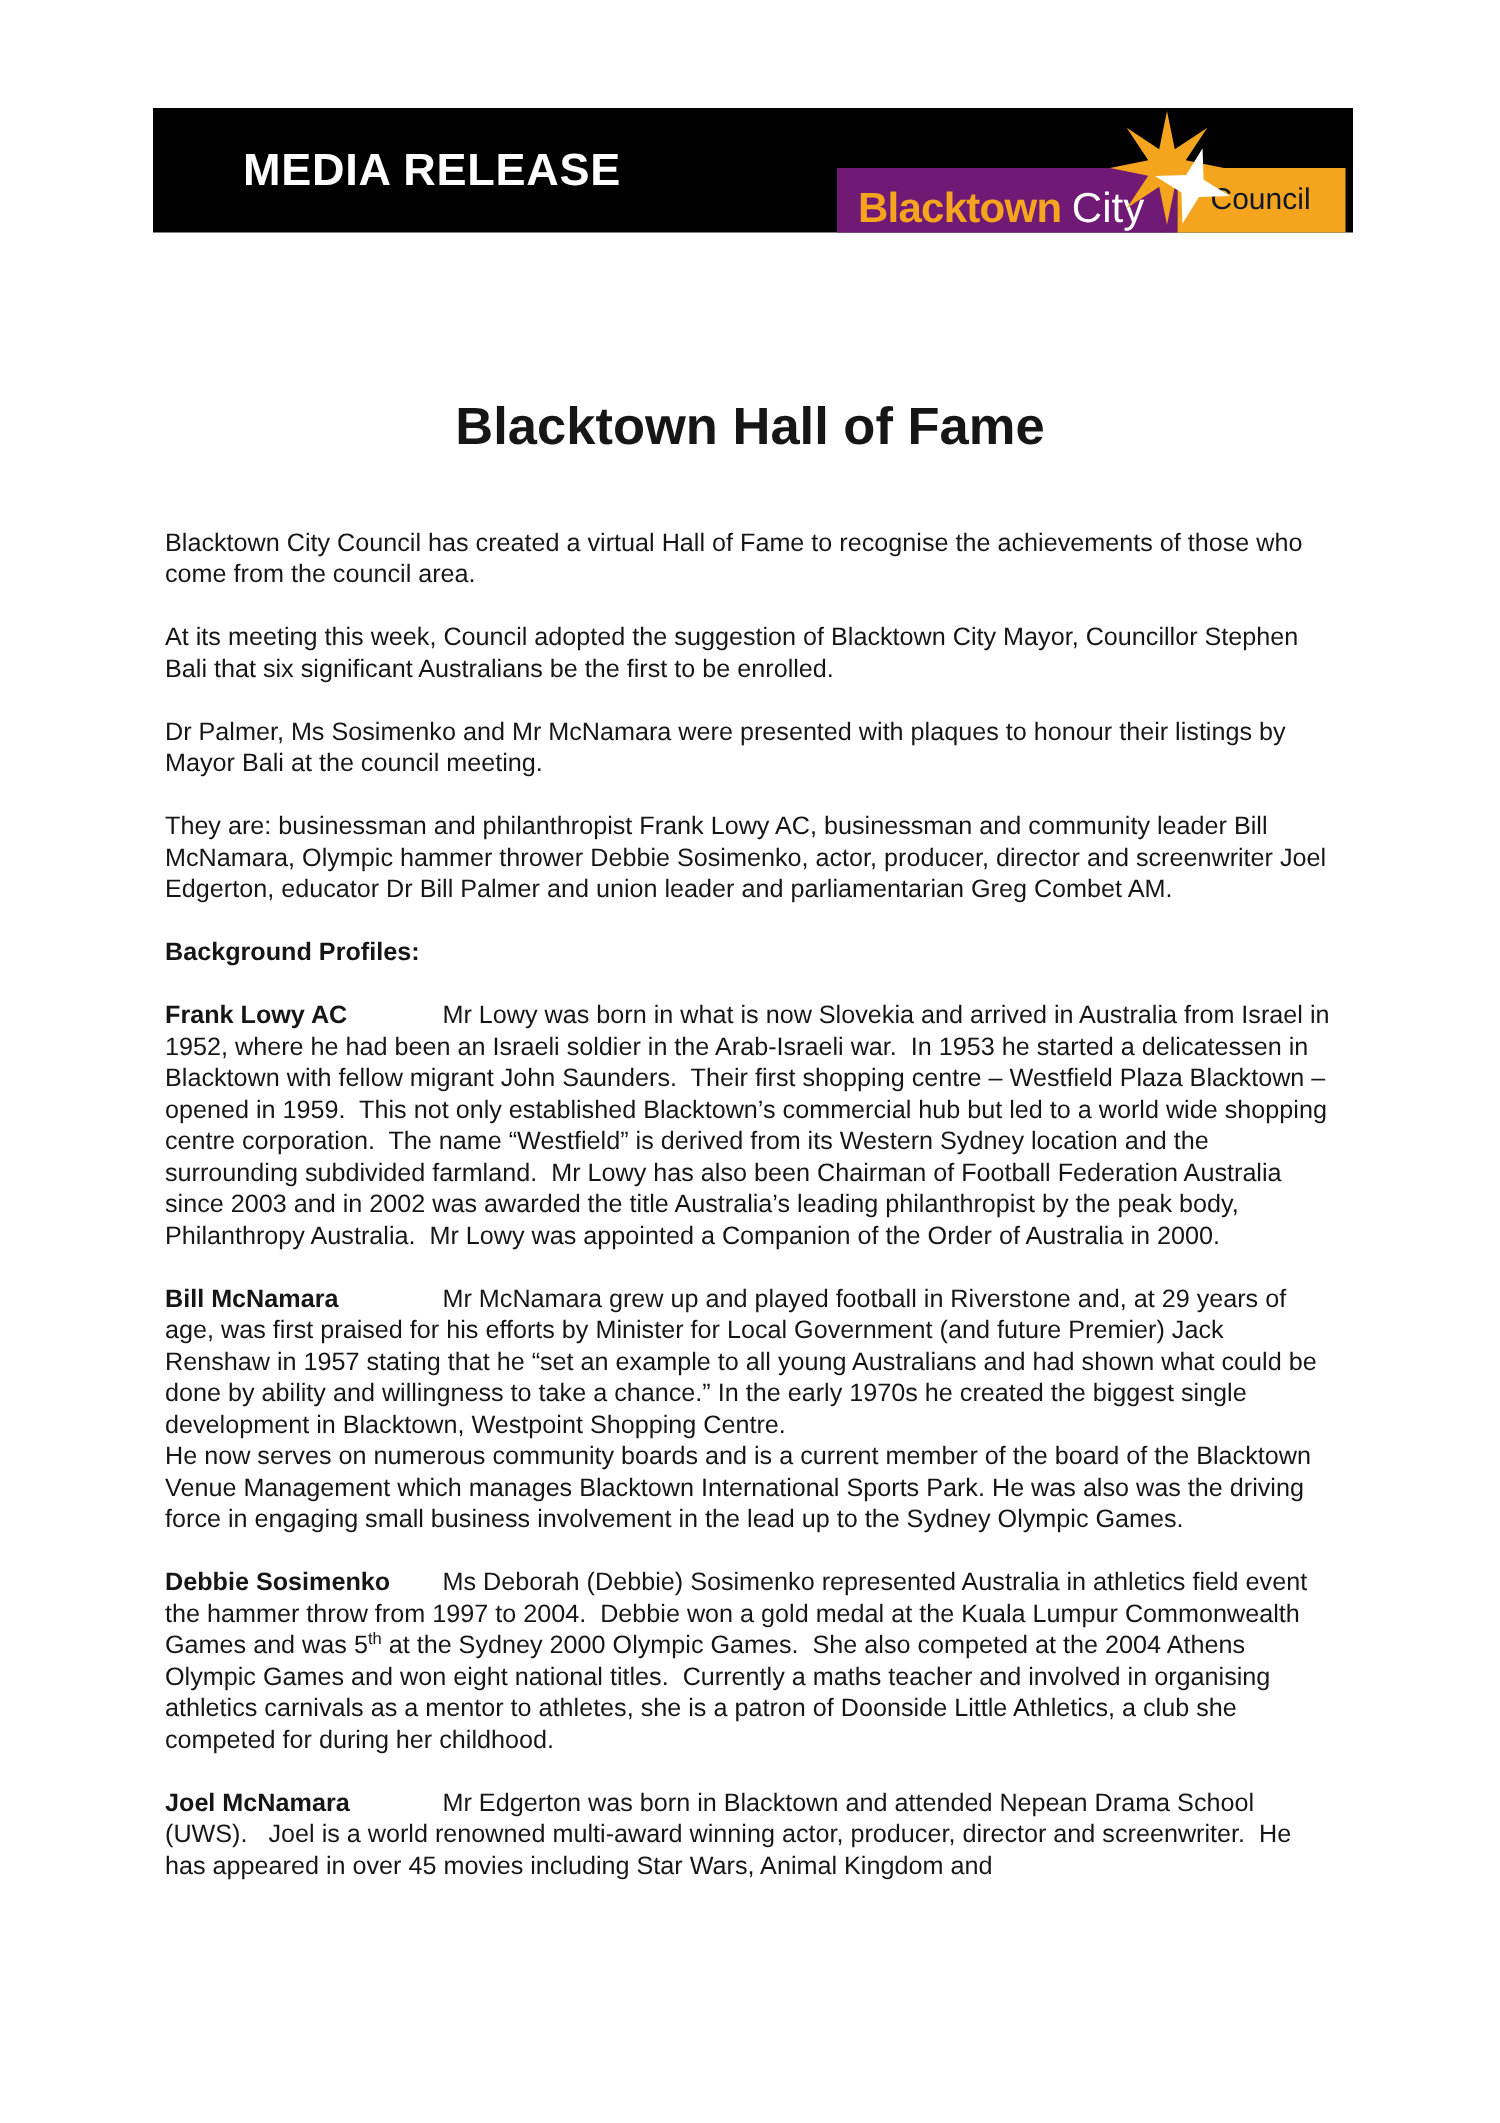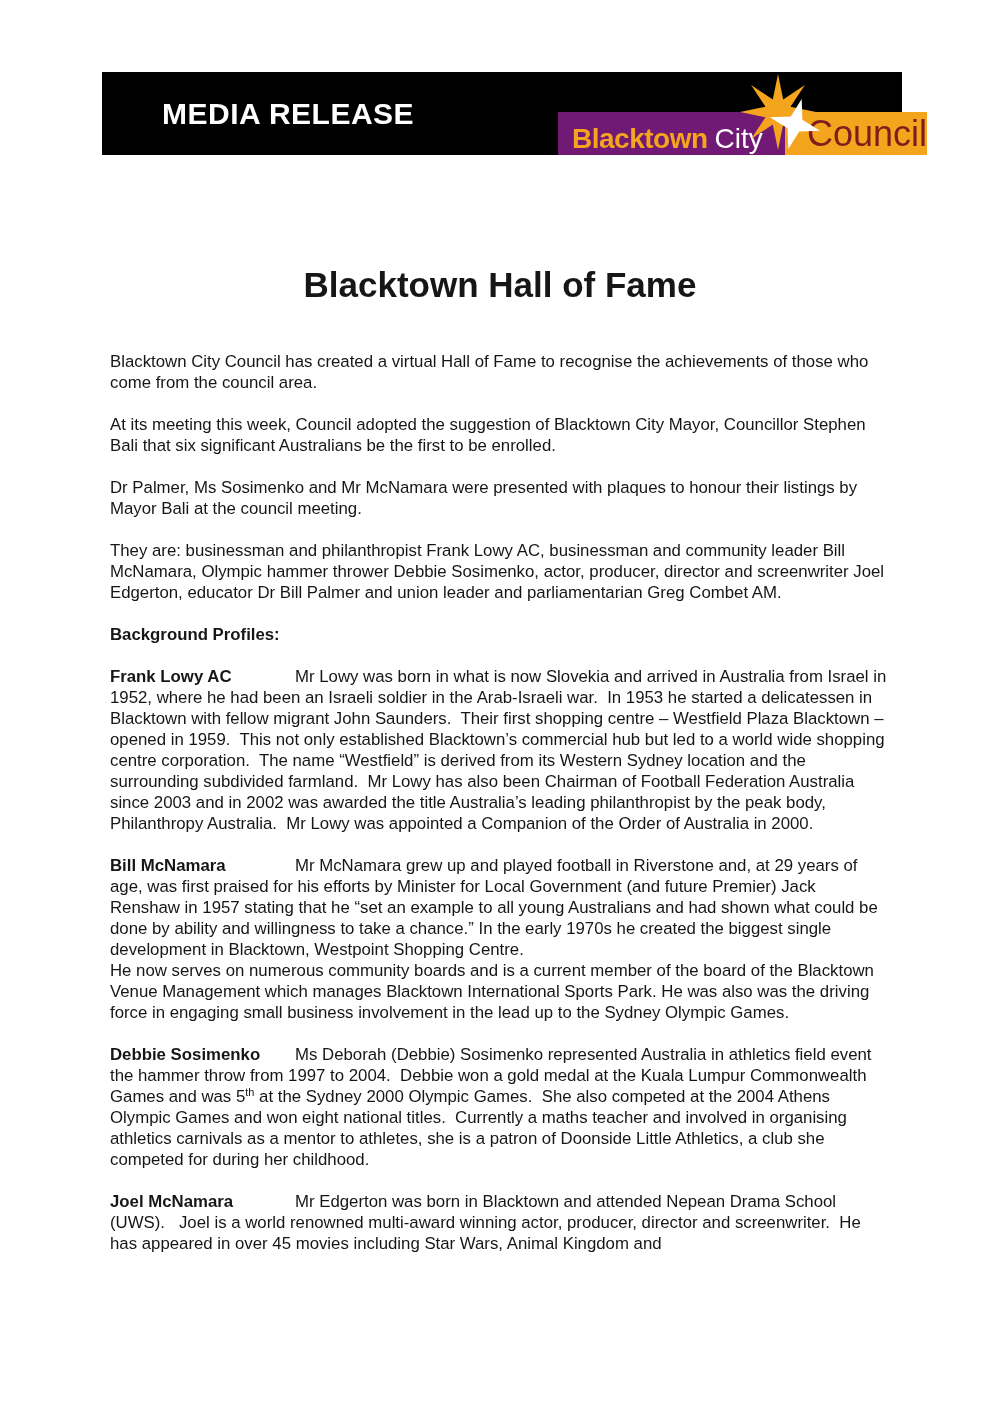--- a/index.html
+++ b/index.html
@@ -13,21 +13,21 @@
 
   
   .logo { position:absolute; right:5px; bottom:0; width:339px; height:83px; }
   .band { position:absolute; bottom:0; left:0; width:339px; height:43px; display:flex; }
   .band-left  { background:#701a75; flex:0 0 227px; display:flex; align-items:flex-end;
                 padding-left:14px; box-sizing:border-box; }
   .band-right { background:#f5a41e; flex:1; display:flex; align-items:center;
                 padding-left:22px; box-sizing:border-box; }
   .lw-blacktown { color:#f5a41e; font-weight:bold; font-size:28px; letter-spacing:-0.5px; }
   .lw-city    { color:#ffffff; font-size:28px; margin-left:7px; }
-  .lw-council { color:#7f1d1d; font-size:36px; }
+  .lw-council { color:#0f172a; font-size:20px; }
   .burst { position:absolute; left:163px; top:0; width:120px; height:83px; }
 
   
   .release { position:absolute; top:197px; right:115px; text-align:right;
              font-weight:bold; font-size:18px; line-height:23px; }
   .doc-title { position:absolute; top:265px; left:0; width:1000px; text-align:center;
                font-weight:bold; font-size:35px; }
 
   
   .content { position:absolute; top:351px; left:110px; width:778px;

